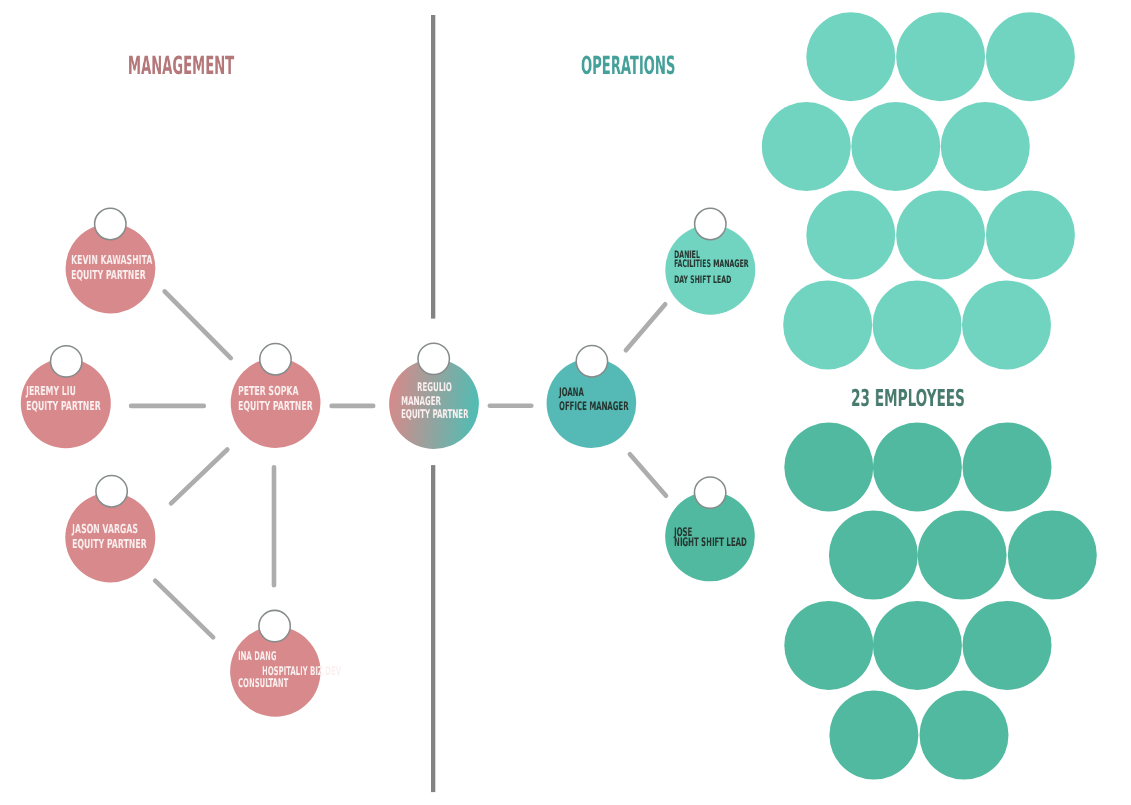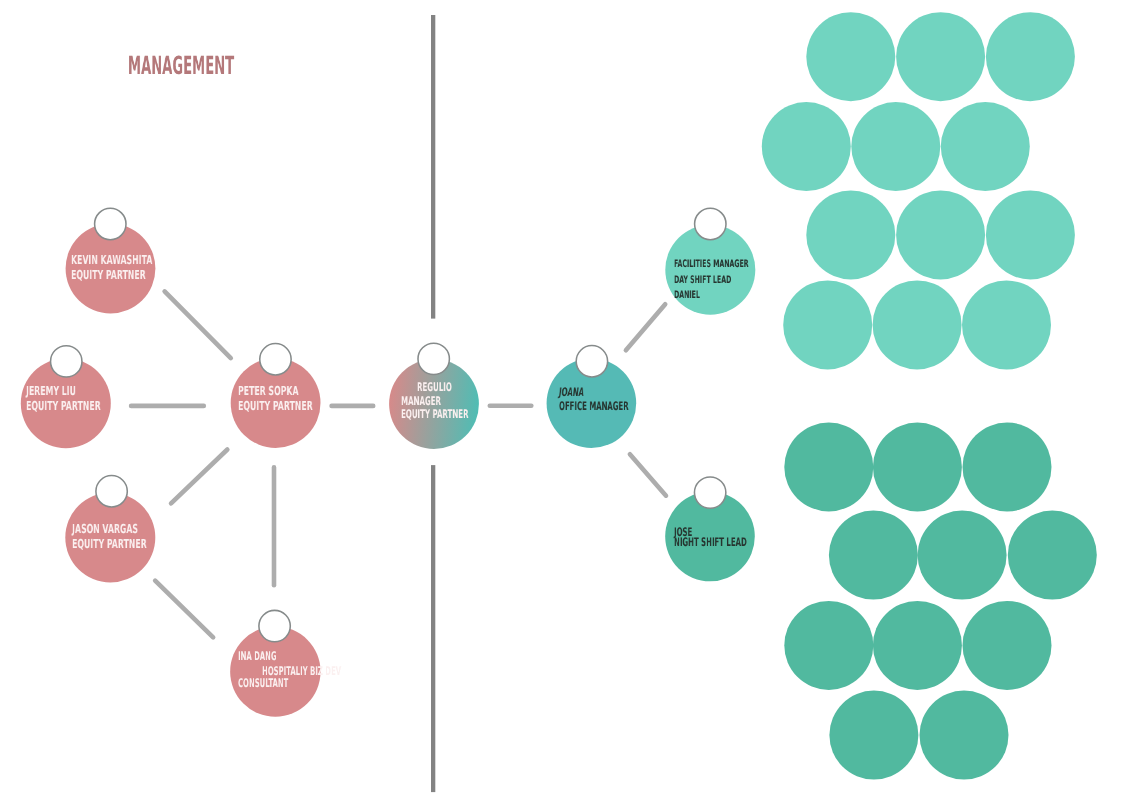--- a/index.html
+++ b/index.html
@@ -88,21 +88,23 @@
         <circle cx="1052.3" cy="555.1" r="44.5" fill="#51b99f"></circle>
         <circle cx="828.8" cy="645.4" r="44.5" fill="#51b99f"></circle>
         <circle cx="917.4" cy="645.4" r="44.5" fill="#51b99f"></circle>
         <circle cx="1007" cy="645.4" r="44.5" fill="#51b99f"></circle>
         <circle cx="873.9" cy="735.1" r="44.5" fill="#51b99f"></circle>
         <circle cx="964" cy="735.1" r="44.5" fill="#51b99f"></circle>
       </g>
   </svg>
 
   <div class="section-title" id="title-management" style="left: 127.8px; top: 52.8px; color: rgb(180, 120, 122); font-size: 25.1px;"><span class="sx" style="transform: scaleX(0.5815);">MANAGEMENT</span></div>
+  <div class="section-title" id="title-operations" style="left: 581px; top: 52.8px; color: rgb(70, 160, 154); font-size: 25.1px;"><span class="sx" style="transform: scaleX(0.5815);">OPERATIONS</span></div>
 
+  <div class="employee-caption" id="employee-count" style="left: 850.9px; top: 387.2px; color: rgb(72, 122, 110); font-size: 23.3px;"><span class="sx" style="transform: scaleX(0.6495);">23 EMPLOYEES</span></div>
 <div class="node-label" style="left: 70.7px; top: 251.8px; color: rgb(251, 240, 240); font-size: 12.5px; line-height: 15.3px;">
       <div class="node-label-line" style="top: -0.04px;"><span class="sx" style="transform: scaleX(0.6941);">KEVIN KAWASHITA</span></div>
       <div class="node-label-line" style="top: 15.5px;"><span class="sx" style="transform: scaleX(0.6941);">EQUITY PARTNER</span></div>
     </div>
     <div class="node-label" style="left: 26.3px; top: 382.8px; color: rgb(251, 240, 240); font-size: 12.5px; line-height: 15.3px;">
       <div class="node-label-line" style="top: -0.3px;"><span class="sx" style="transform: scaleX(0.6941);">JEREMY LIU</span></div>
       <div class="node-label-line" style="top: 15.5px;"><span class="sx" style="transform: scaleX(0.6941);">EQUITY PARTNER</span></div>
     </div>
     <div class="node-label" style="left: 238.1px; top: 382.5px; color: rgb(251, 240, 240); font-size: 12.5px; line-height: 15.3px;">
       <div class="node-label-line" style="top: 0.3px;"><span class="sx" style="transform: scaleX(0.6941);">PETER SOPKA</span></div>
@@ -116,25 +118,25 @@
       <div class="node-label-line" style="top: -0.08px;"><span class="sx" style="transform: scaleX(0.645);">INA DANG</span></div>
       <div class="node-label-line" style="top: 15.06px; padding-left: 24px;"><span class="sx" style="transform: scaleX(0.645);">HOSPITALIY BIZ DEV</span></div>
       <div class="node-label-line" style="top: 27.24px; text-decoration: underline;"><span class="sx" style="transform: scaleX(0.645);">CONSULTANT</span></div>
     </div>
     <div class="node-label" style="left: 401.3px; top: 381.4px; color: rgb(251, 240, 240); font-size: 11.9px; line-height: 13.9px;">
       <div class="node-label-line" style="top: -0.72px; padding-left: 16px;"><span class="sx" style="transform: scaleX(0.66);">REGULIO</span></div>
       <div class="node-label-line" style="top: 13.92px;"><span class="sx" style="transform: scaleX(0.66);">MANAGER</span></div>
       <div class="node-label-line" style="top: 27.06px;"><span class="sx" style="transform: scaleX(0.66);">EQUITY PARTNER</span></div>
     </div>
     <div class="node-label" style="left: 558.9px; top: 385.4px; color: rgb(38, 52, 47); font-size: 11.8px; line-height: 14.3px;">
-      <div class="node-label-line" style="top: -0.78px; font-style: italic;"><span class="sx" style="transform: scaleX(0.655);">JOANA</span></div>
+      <div class="node-label-line" style="top: -0.78px;"><span class="sx" style="transform: scaleX(0.655);">JOANA</span></div>
       <div class="node-label-line" style="top: 13.36px;"><span class="sx" style="transform: scaleX(0.655);">OFFICE MANAGER</span></div>
     </div>
     <div class="node-label" style="left: 674px; top: 249.3px; color: rgb(38, 52, 47); font-size: 10.4px; line-height: 12.7px;">
-      <div class="node-label-line" style="top: -0.62px; margin-top: 40px;"><span class="sx" style="transform: scaleX(0.67);">DANIEL</span></div>
+      <div class="node-label-line" style="top: -0.62px;"><span class="sx" style="transform: scaleX(0.67);">DANIEL</span></div>
       <div class="node-label-line" style="top: 9px;"><span class="sx" style="transform: scaleX(0.67);">FACILITIES MANAGER</span></div>
       <div class="node-label-line" style="top: 24.56px;"><span class="sx" style="transform: scaleX(0.67);">DAY SHIFT LEAD</span></div>
     </div>
     <div class="node-label" style="left: 674.4px; top: 520.6px; color: rgb(38, 52, 47); font-size: 11.8px; line-height: 14.5px;">
       <div class="node-label-line" style="top: 4px;"><span class="sx" style="transform: scaleX(0.655);">JOSE</span></div>
       <div class="node-label-line" style="top: 14.76px;"><span class="sx" style="transform: scaleX(0.655);">NIGHT SHIFT LEAD</span></div>
     </div>
   </div>
 
 </body></html>

